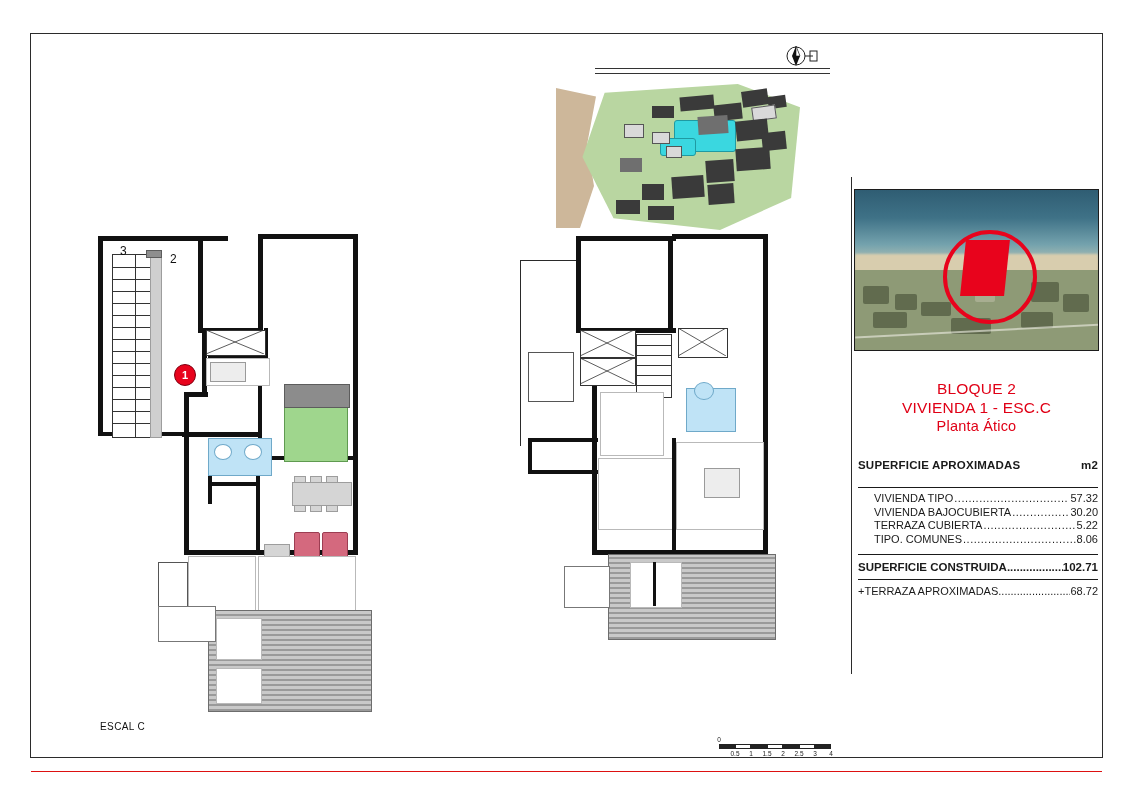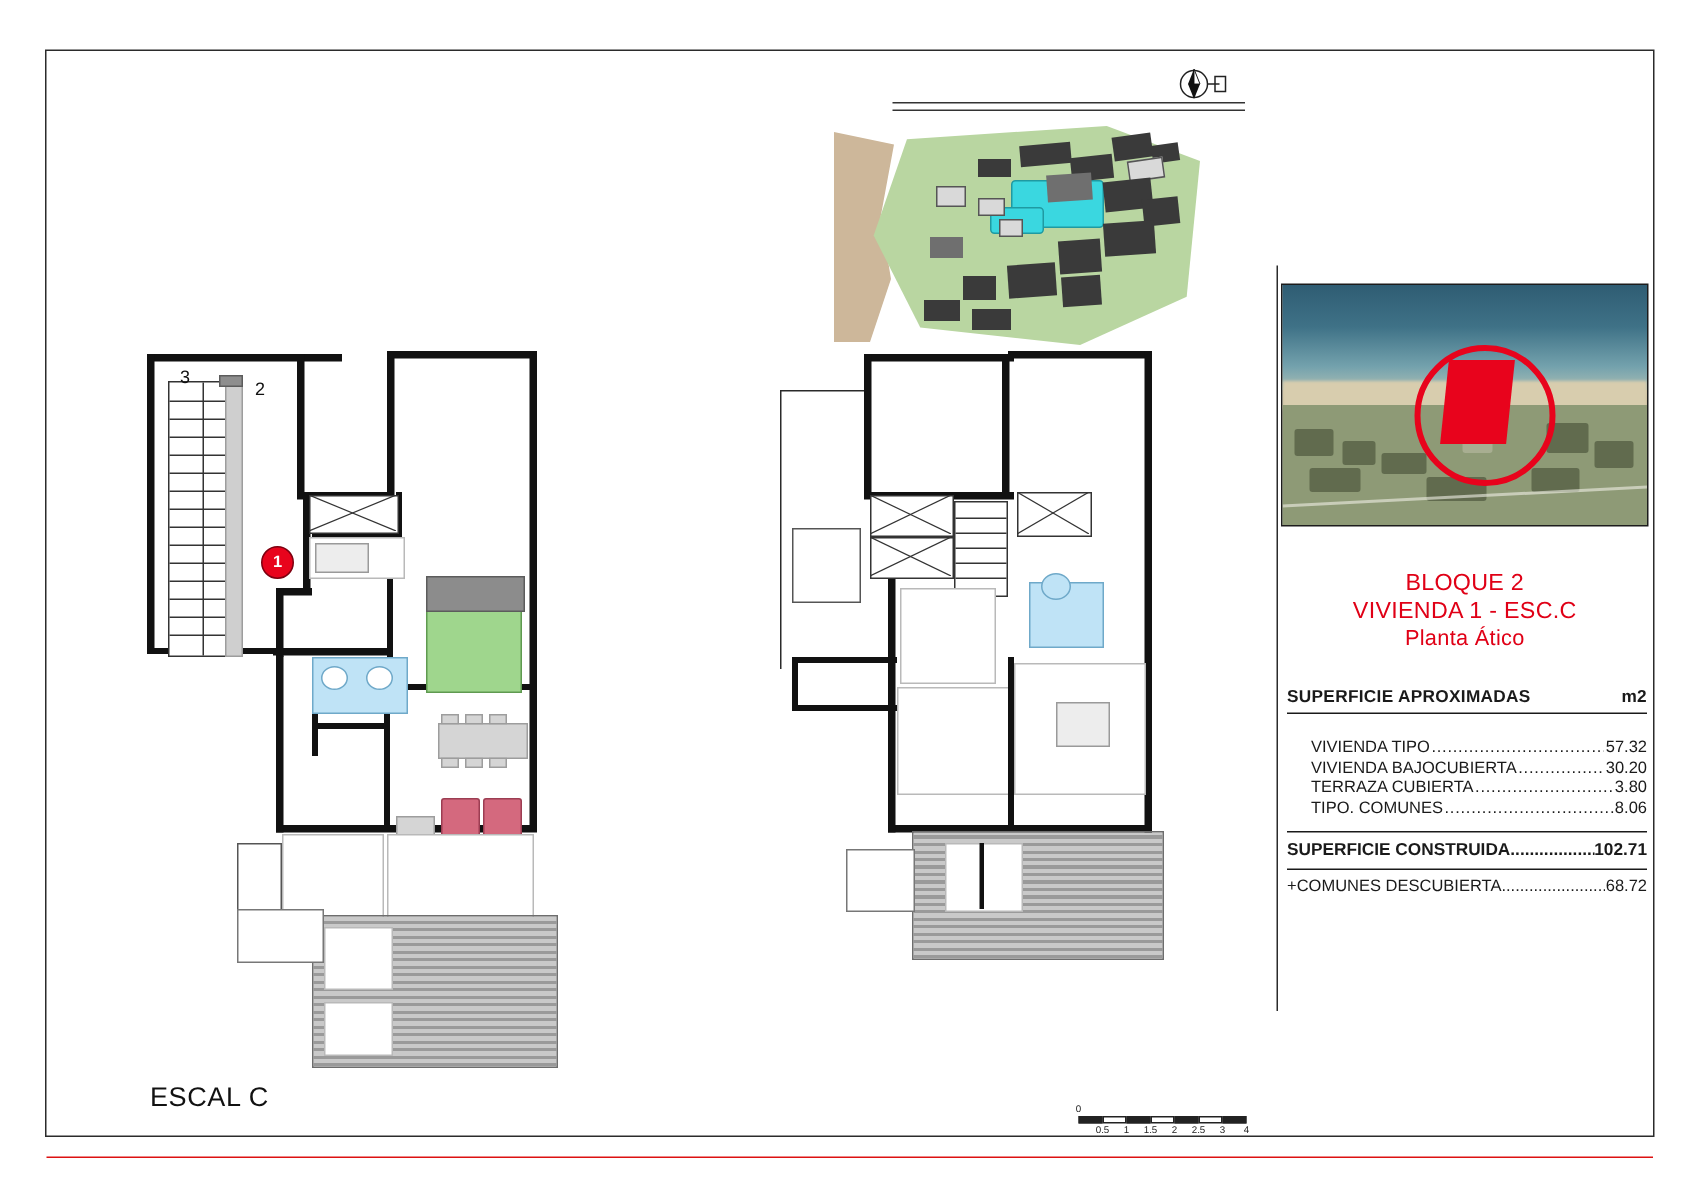--- a/index.html
+++ b/index.html
@@ -97,21 +97,21 @@
     position: absolute;
     left: 858px;
     top: 459px;
     width: 240px;
     font-size: 11.5px;
     font-weight: bold;
     color: #1a1a1a;
     letter-spacing: 0.2px;
     display: flex;
     justify-content: space-between;
-    padding-bottom: 4px;
+    padding-bottom: 16px;
     border-bottom: 1px solid #1a1a1a;
   }
   .surf-list {
     position: absolute;
     left: 858px;
     top: 492px;
     width: 240px;
     font-size: 11px;
     color: #1a1a1a;
   }
@@ -253,21 +253,21 @@
   }
   .plan-num {
     position: absolute;
     font-size: 12px;
     color: #111;
   }
   .escal-label {
     position: absolute;
     left: 100px;
     top: 721px;
-    font-size: 18px;
+    font-size: 10px;
     color: #111;
     letter-spacing: 0.4px;
   }
 
   
   .scalebar {
     position: absolute;
     left: 719px;
     top: 740px;
     width: 112px;
@@ -572,37 +572,37 @@
       <span class="val">57.32</span>
     </div>
     <div class="surf-row">
       <span class="lbl">VIVIENDA BAJOCUBIERTA </span>
       <span class="dots">..........................................................................</span>
       <span class="val">30.20</span>
     </div>
     <div class="surf-row">
       <span class="lbl">TERRAZA CUBIERTA</span>
       <span class="dots">..........................................................................</span>
-      <span class="val">3.80</span>
+      <span class="val">5.22</span>
     </div>
     <div class="surf-row">
       <span class="lbl">TIPO. COMUNES</span>
       <span class="dots">..........................................................................</span>
       <span class="val">8.06</span>
     </div>
   </div>
 
   <div class="total-row">
     <span>SUPERFICIE CONSTRUIDA</span>
     <span class="dots">......................................................</span>
     <span>102.71</span>
   </div>
 
   <div class="extra-row">
-    <span>+COMUNES DESCUBIERTA</span>
+    <span>+TERRAZA APROXIMADAS</span>
     <span class="dots">.........................................................</span>
     <span>68.72</span>
   </div>
 
   <div class="footer">
   </div>
 
 </div>
 
 </body></html>

